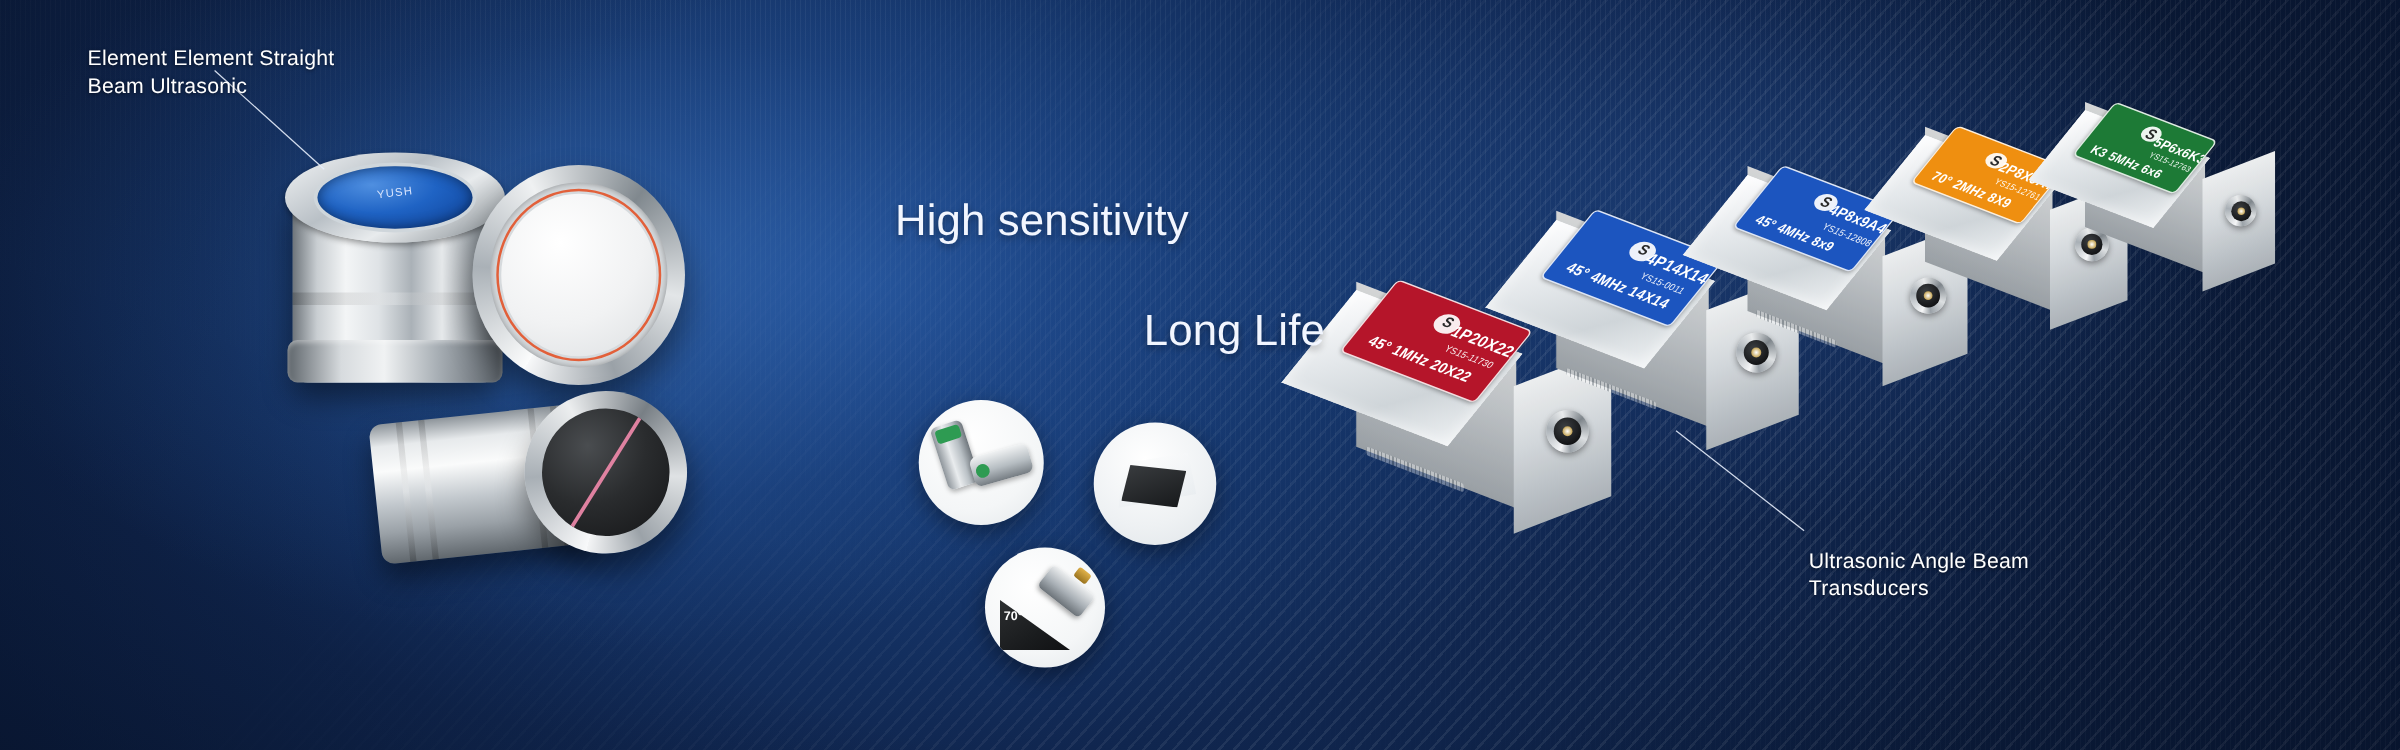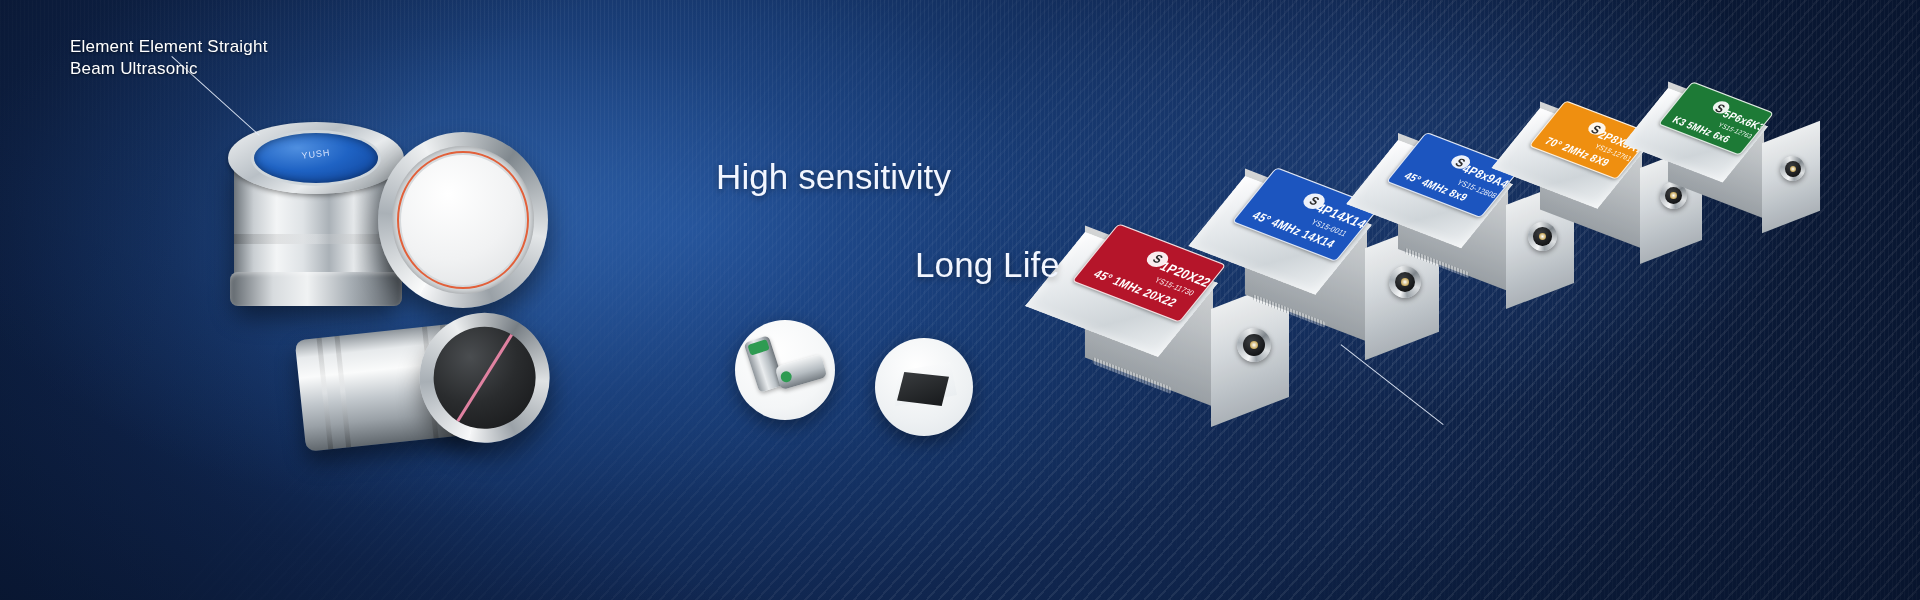--- a/index.html
+++ b/index.html
@@ -303,20 +303,26 @@
   <div class="thumb t1">
     <div class="pc1"></div>
     <div class="pc2"></div>
   </div>
 
   <div class="thumb t2">
     <div class="wedge"></div>
     <div class="blk"></div>
   </div>
 
+  <div class="thumb t3">
+    <div class="wedge"></div>
+    <div class="deg">70°</div>
+    <div class="cyl"></div>
+    <div class="conn"></div>
+  </div>
 
   <div class="wedge-block" style="left:1085px; top:232px; width:220px; height:190px;">
     <div class="wb-side" style="left:0; top:18px; width:128px; height:132px; transform:skewY(21deg);"></div>
     <div class="wb-front" style="left:126px; top:62px; width:78px; height:118px; transform:skewY(-21deg);"></div>
     <div class="wb-top" style="left:0; top:0; width:133px; height:74px; transform:skew(-39deg,21deg);"></div>
     <div class="plate" style="left:10px; top:12px; width:108px; height:58px; transform:skew(-39deg,21deg); background:#b5152a;">
       <div class="logo" style="left:42px; top:8px;"></div>
       <div class="ln model" style="left:58px; top:12px;">1P20X22A45</div>
       <div class="ln sn" style="left:62px; top:27px;">YS15-11730</div>
       <div class="ln spec" style="left:12px; top:38px;">45°  1MHz  20X22</div>
@@ -395,17 +401,21 @@
   </div>
 
   <div class="leader leader-left"></div>
   <div class="leader leader-right"></div>
 
   <div class="cap cap-left">
     <div>Element Element Straight</div>
     <div>Beam Ultrasonic</div>
   </div>
 
+  <div class="cap cap-right">
+    <div>Ultrasonic Angle Beam</div>
+    <div>Transducers</div>
+  </div>
 
   <div class="sub1">High sensitivity</div>
   <div class="sub2">Long Life</div>
 
 </div>
 
 </body></html>

